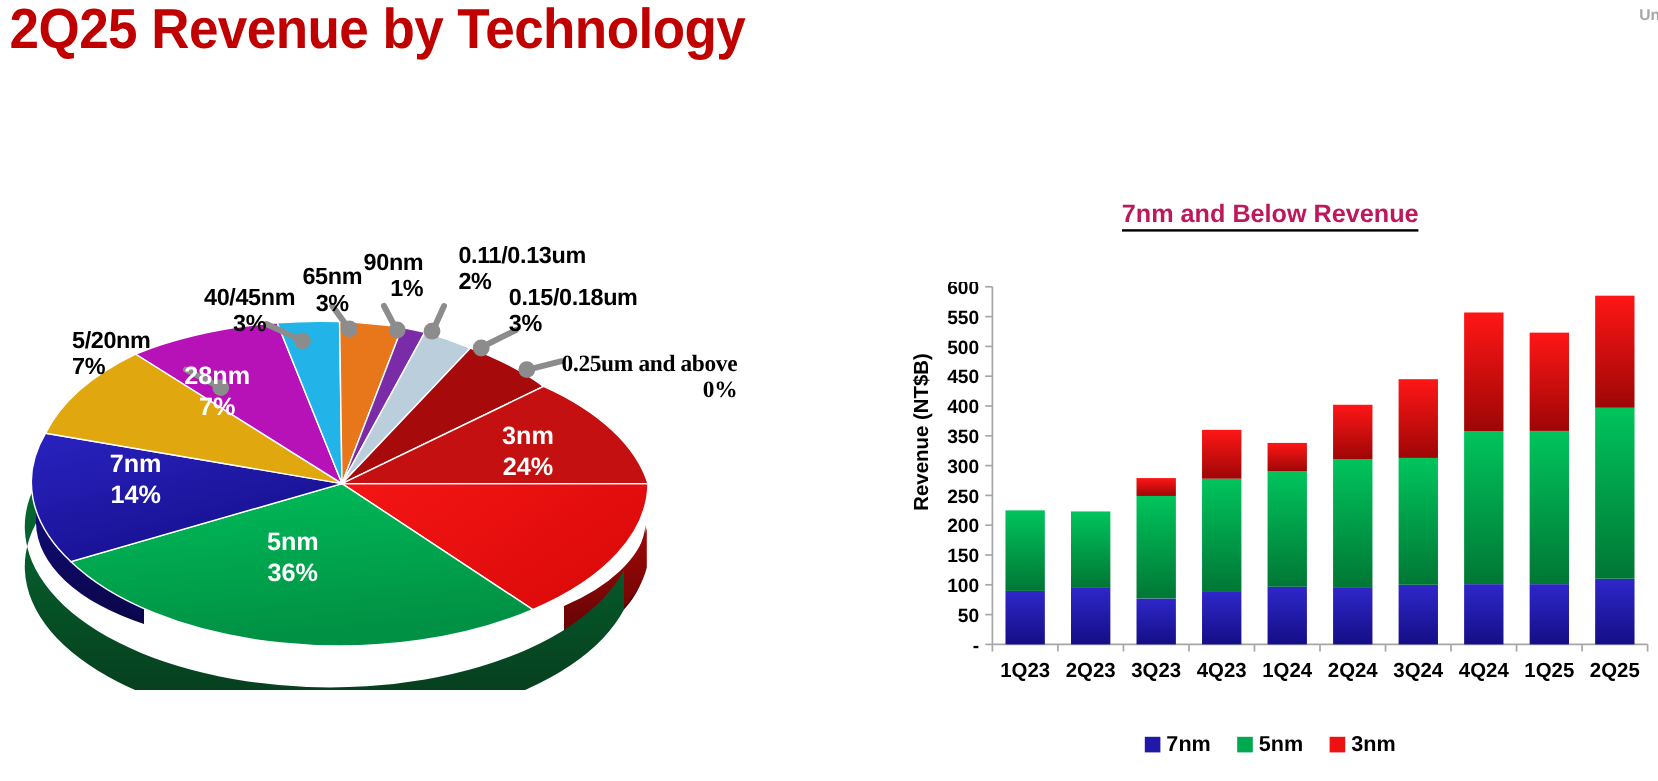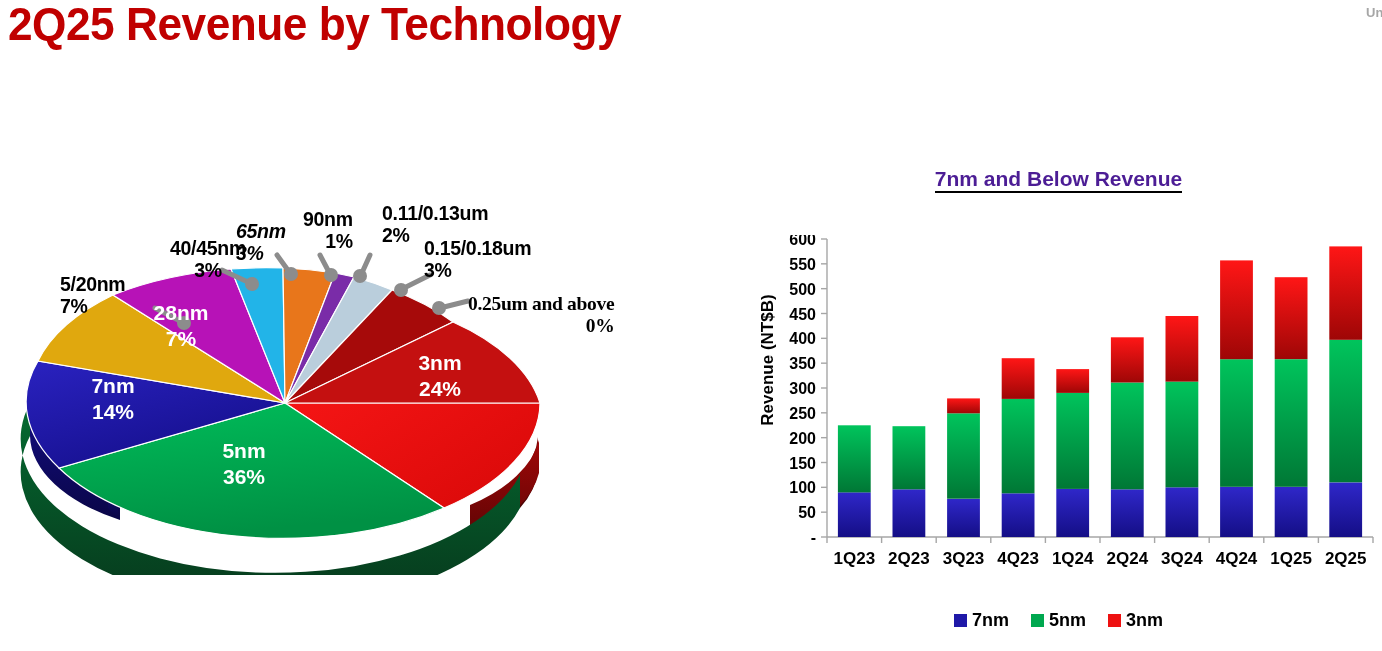--- a/index.html
+++ b/index.html
@@ -74,21 +74,21 @@
     height: 496px;
   }
   #bar-title {
     position: absolute;
     left: 0;
     top: 12px;
     width: 647px;
     text-align: center;
     font-size: 21px;
     font-weight: bold;
-    color: #4c1d95;
+    color: #be185d;
   }
   #bar-title span {
     border-bottom: 2px solid #000;
     padding-bottom: 1px;
   }
   #bar-ylabel {
     position: absolute;
     left: -52px;
     top: 195px;
     width: 170px;
@@ -236,21 +236,21 @@
   <div class="pie-callout" style="left:60px; top:98px; text-align:left;">
     <span>5/20nm</span>
     <span class="pct">7%</span>
   </div>
 
   <div class="pie-callout" style="left:170px; top:62px; text-align:center;">
     <span>40/45nm</span>
     <span class="pct">3%</span>
   </div>
 
-  <div class="pie-callout" style="left:236px; top:45px; text-align:left;font-style:italic;">
+  <div class="pie-callout" style="left:252px; top:45px; text-align:center;">
     <span>65nm</span>
     <span class="pct">3%</span>
   </div>
 
   <div class="pie-callout" style="left:303px; top:33px; text-align:right;">
     <span>90nm</span>
     <span class="pct">1%</span>
   </div>
 
   <div class="pie-callout" style="left:382px; top:27px; text-align:left;">

